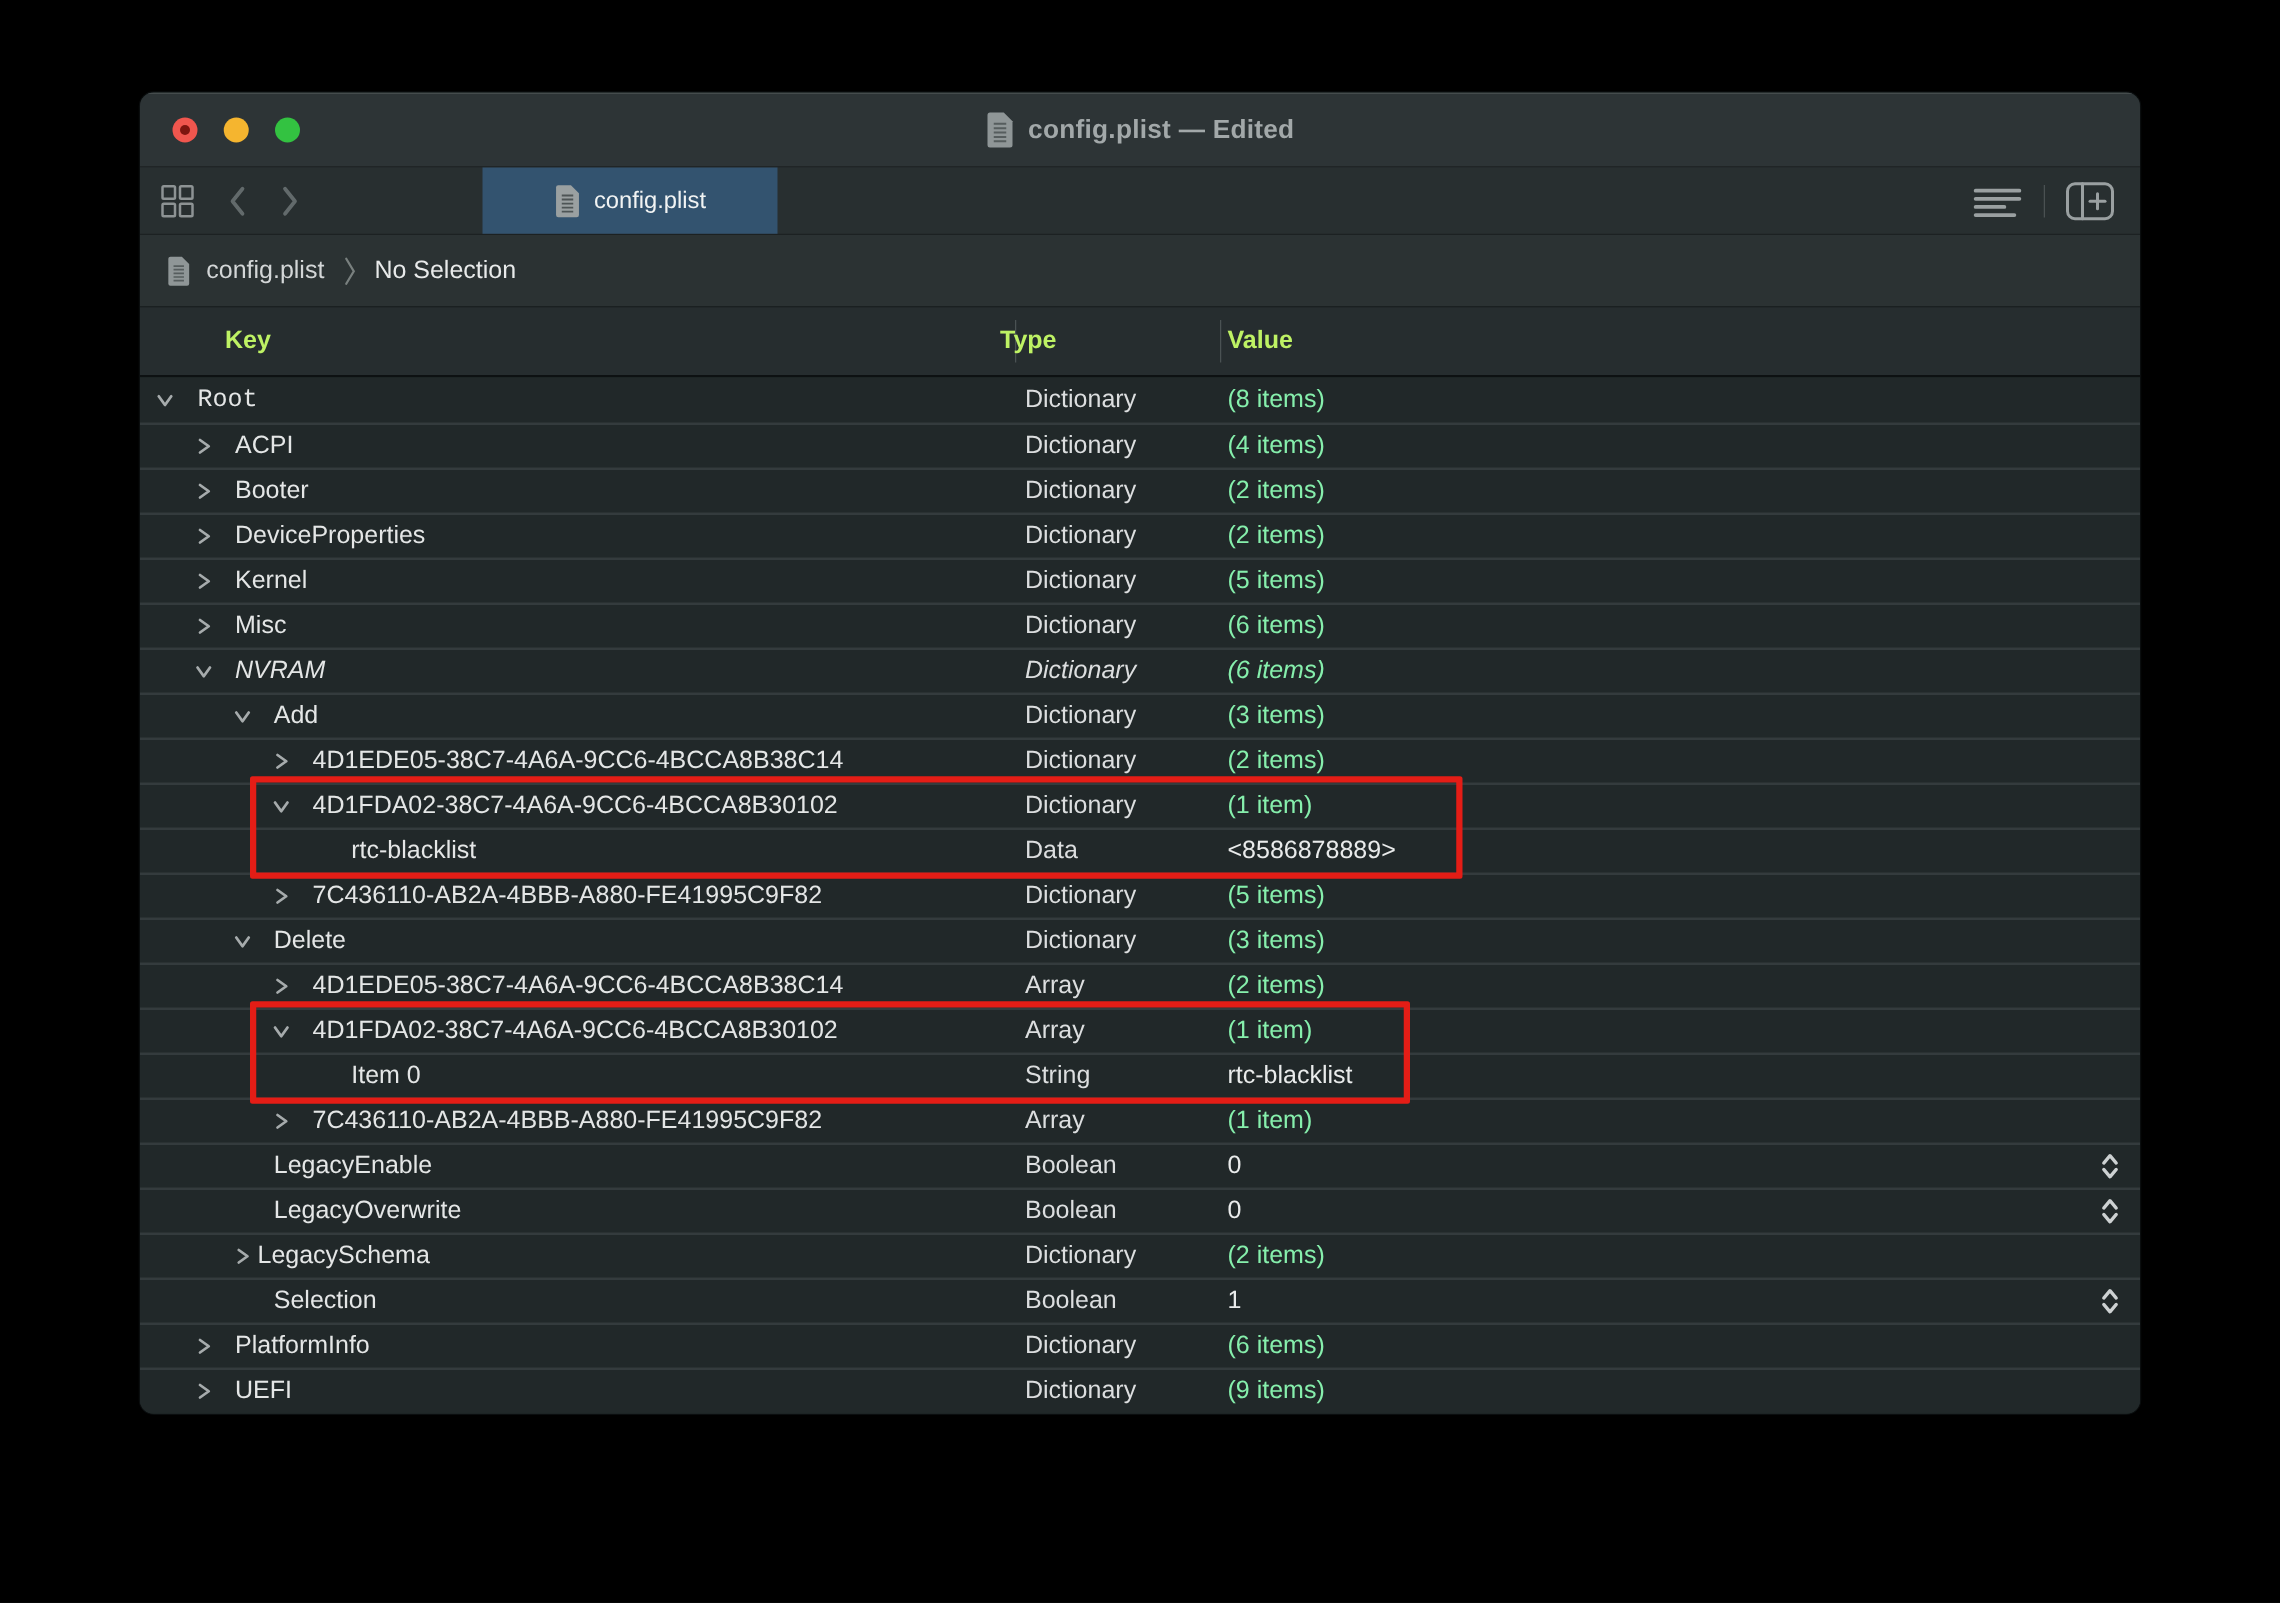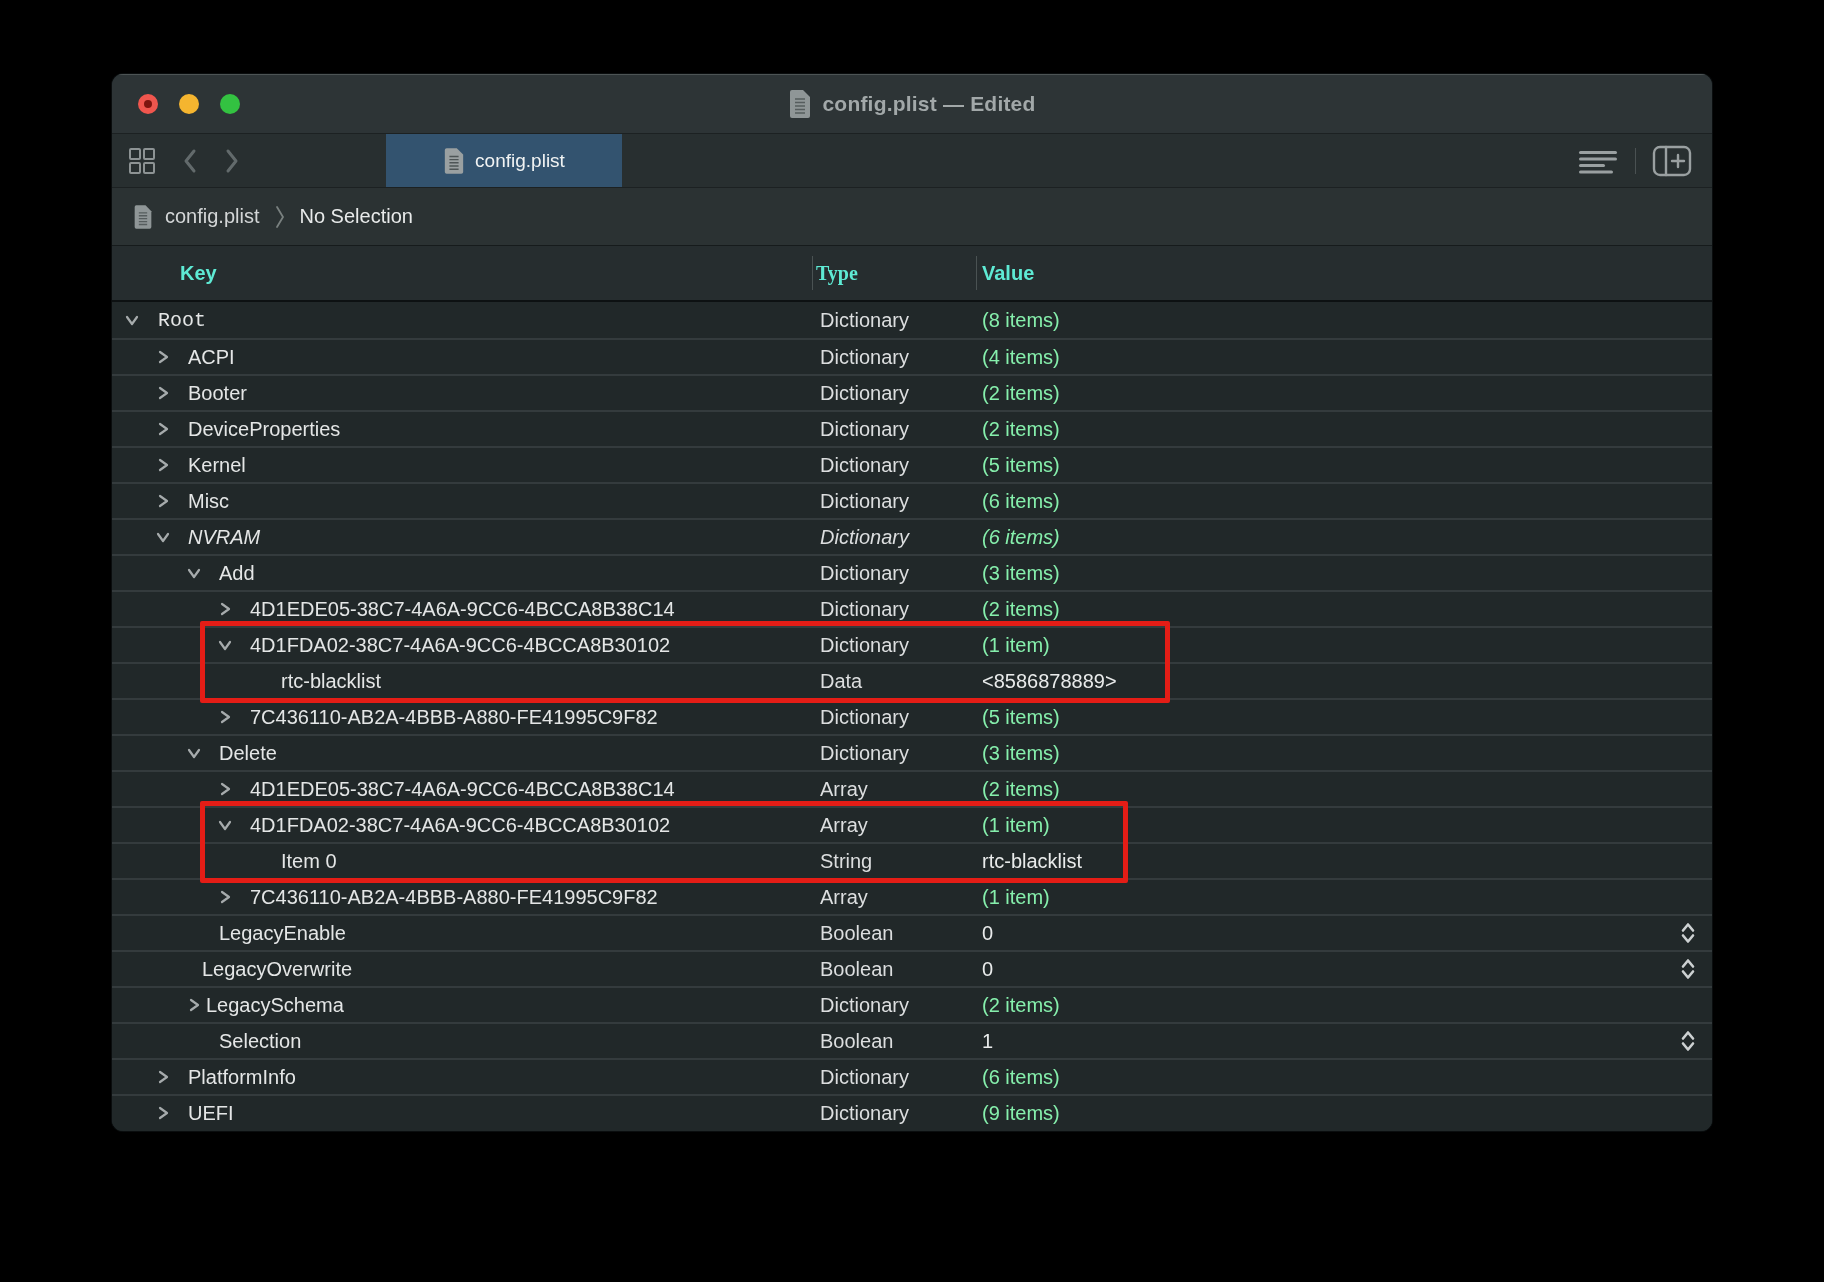--- a/index.html
+++ b/index.html
@@ -48,23 +48,23 @@
                     display:flex; align-items:center; padding-left:21px; gap:12px;
                     flex:0 0 auto; }
   .crumb-file { font-size:20px; color:#d3d6d7; }
   .crumb-sel  { font-size:20px; color:#e8eaea; }
   .crumb-sep  { display:flex; align-items:center; margin:0 2px; }
 
   
   .table-header { height:56px; background:#262d2f; border-bottom:2px solid #0d1112;
                   position:relative; flex:0 0 auto; }
   .th { position:absolute; top:50%; transform:translateY(-50%); font-size:20px;
-        font-weight:700; color:#5eead4; }
+        font-weight:700; color:#bef264; }
   .th-key   { left:68px; }
-  .th-type  { left:704px;font-family:Liberation Serif, serif; }
+  .th-type  { left:688px; }
   .th-value { left:870px; }
   .hsep { position:absolute; top:10px; bottom:10px; width:1px; background:#4a5253; }
   .hsep-1 { left:700px; } .hsep-2 { left:864px; }
 
   
   .rows { position:relative; flex:1 1 auto; background:#212829; }
   .row { position:absolute; left:0; width:100%; height:36px; background:#212829;
          border-top:2px solid #343b3d; }
   .row:first-child { border-top:none; }
   .cell { position:absolute; top:50%; transform:translateY(-50%); font-size:20px;
@@ -359,21 +359,21 @@
           <span class="stepper">
             <svg width="16" height="11" viewBox="0 0 16 11" fill="none" stroke="#cdd1d2" stroke-width="2.6" stroke-linecap="round" stroke-linejoin="round">
               <polyline points="3,9 8,3 13,9"></polyline>
             </svg>
             <svg width="16" height="11" viewBox="0 0 16 11" fill="none" stroke="#cdd1d2" stroke-width="2.6" stroke-linecap="round" stroke-linejoin="round">
               <polyline points="3,2 8,8 13,2"></polyline>
             </svg>
           </span>
         </div>
         <div class="row" style="top: 648px;">
-          <span class="cell key" style="left: 90px;">LegacyOverwrite</span>
+          <span class="cell key" style="left: 107px;">LegacyOverwrite</span>
           <span class="cell type">Boolean</span>
           <span class="cell value">0</span>
           <span class="stepper">
             <svg width="16" height="11" viewBox="0 0 16 11" fill="none" stroke="#cdd1d2" stroke-width="2.6" stroke-linecap="round" stroke-linejoin="round">
               <polyline points="3,9 8,3 13,9"></polyline>
             </svg>
             <svg width="16" height="11" viewBox="0 0 16 11" fill="none" stroke="#cdd1d2" stroke-width="2.6" stroke-linecap="round" stroke-linejoin="round">
               <polyline points="3,2 8,8 13,2"></polyline>
             </svg>
           </span>

